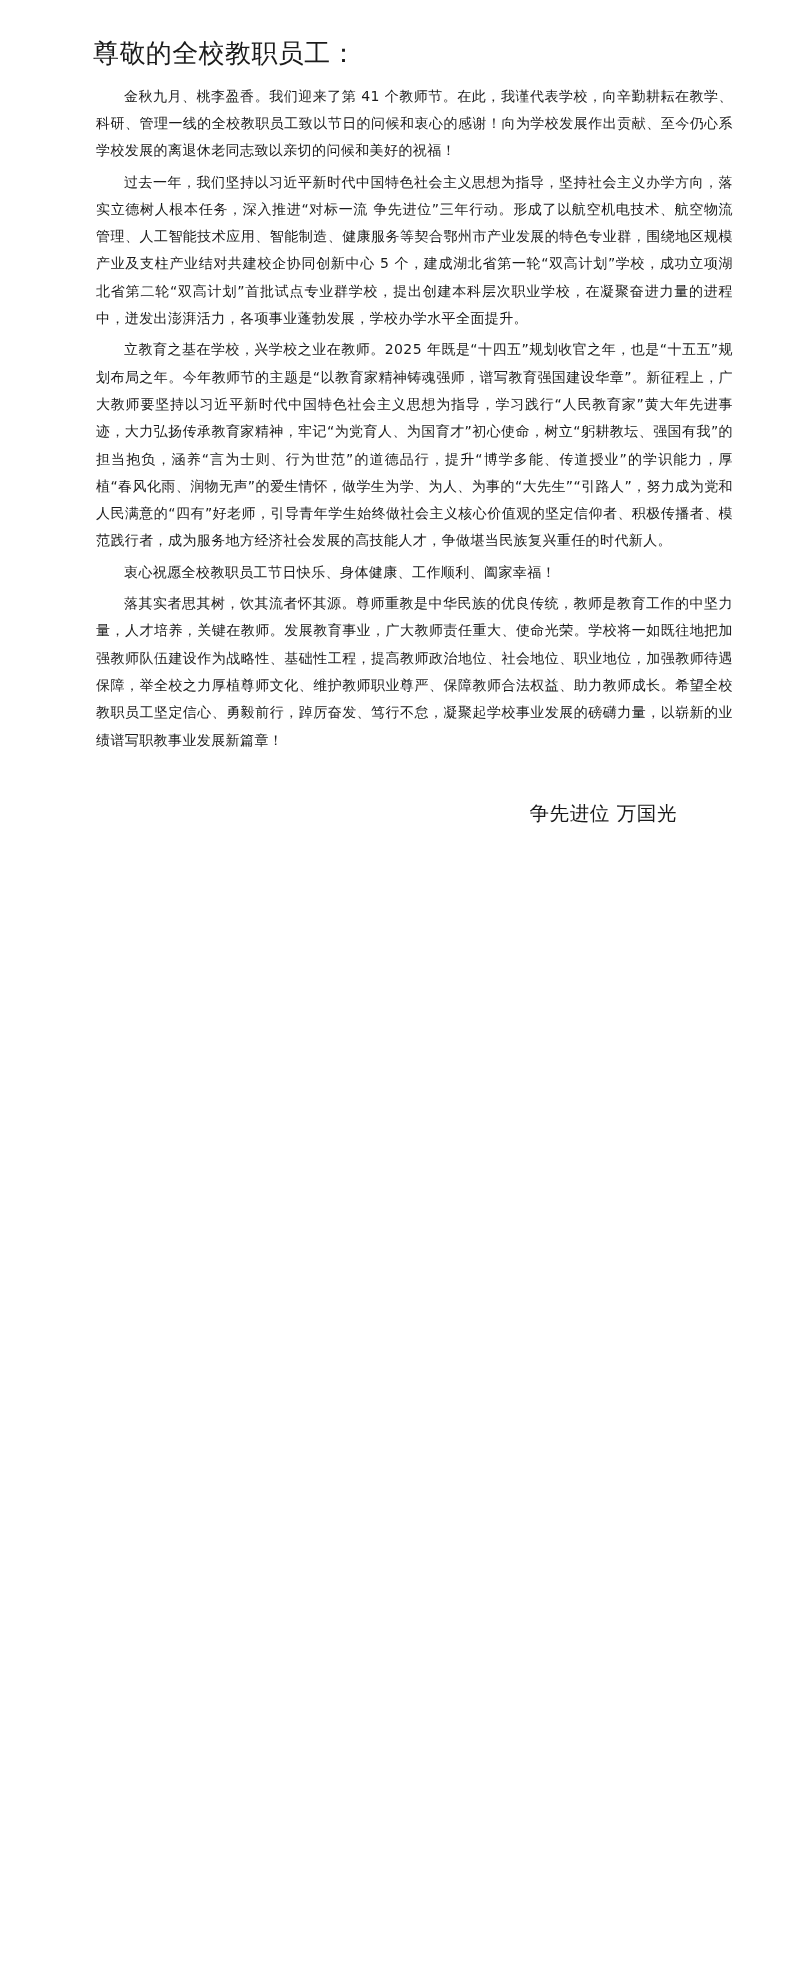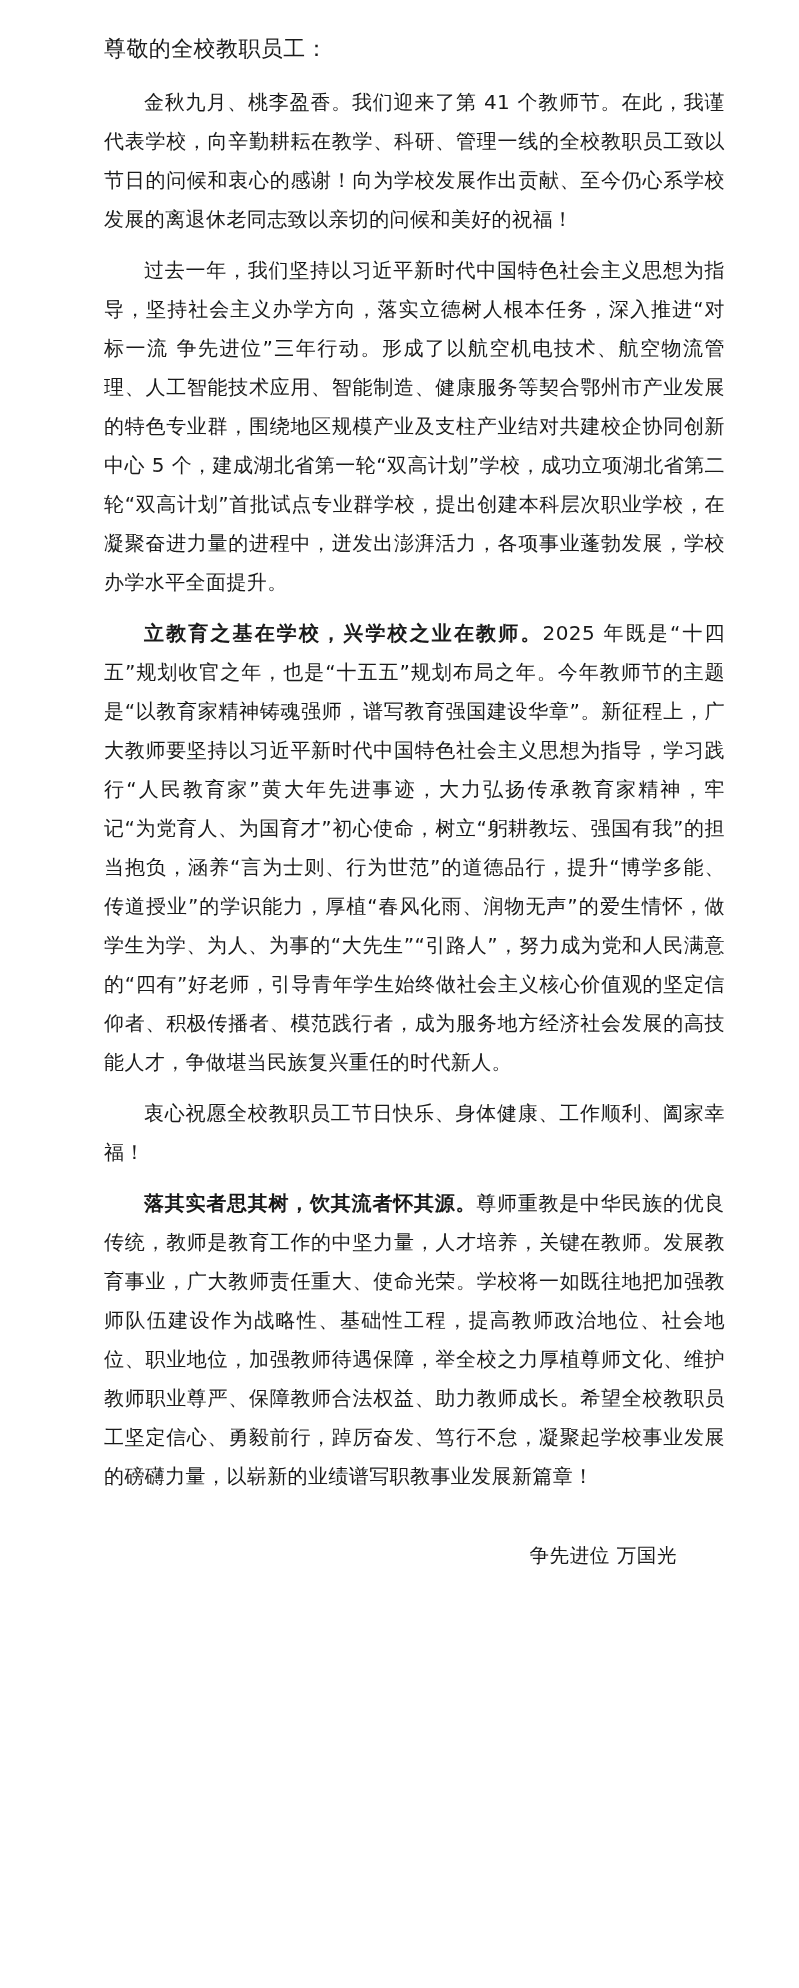--- a/index.html
+++ b/index.html
@@ -14,39 +14,39 @@
     color: #1a1a1a;
   }
   .page {
     width: 799px;
     min-height: 1988px;
     box-sizing: border-box;
     padding: 28px 62px 40px 92px;
     background: #ffffff;
   }
   .salutation {
-    font-size: 22px;
+    font-size: 26px;
     line-height: 1.95;
     letter-spacing: 0.4px;
-    margin: 0 0 2px 12px;
+    margin: 0 0 2px 1px;
     text-align: justify;
     text-justify: inter-ideograph;
   }
   .para {
-    font-size: 20px;
+    font-size: 14px;
     line-height: 1.95;
     letter-spacing: 0.4px;
-    margin: 12px;
+    margin: 4px;
     text-indent: 2em;
     text-align: justify;
     text-justify: inter-ideograph;
   }
   .para b,
   .para .lead {
-    font-weight: bold;
+    font-weight: normal;
   }
   .signature-block {
     margin-top: 40px;
     text-align: right;
     padding-right: 60px;
   }
   .sign-line {
     font-size: 19.5px;
     line-height: 2.0;
     letter-spacing: 0.6px;

